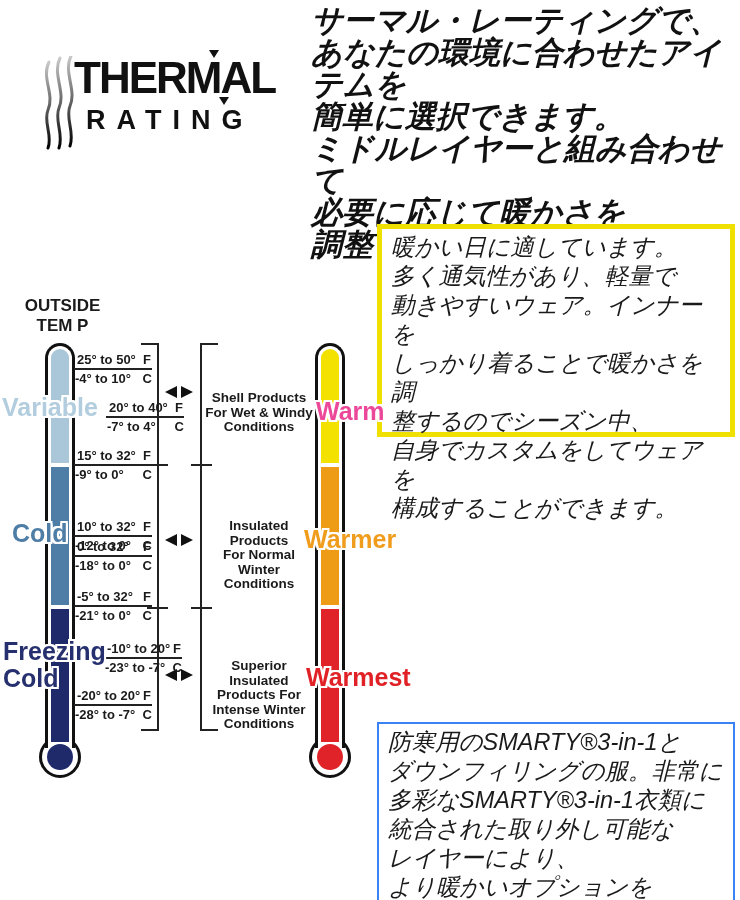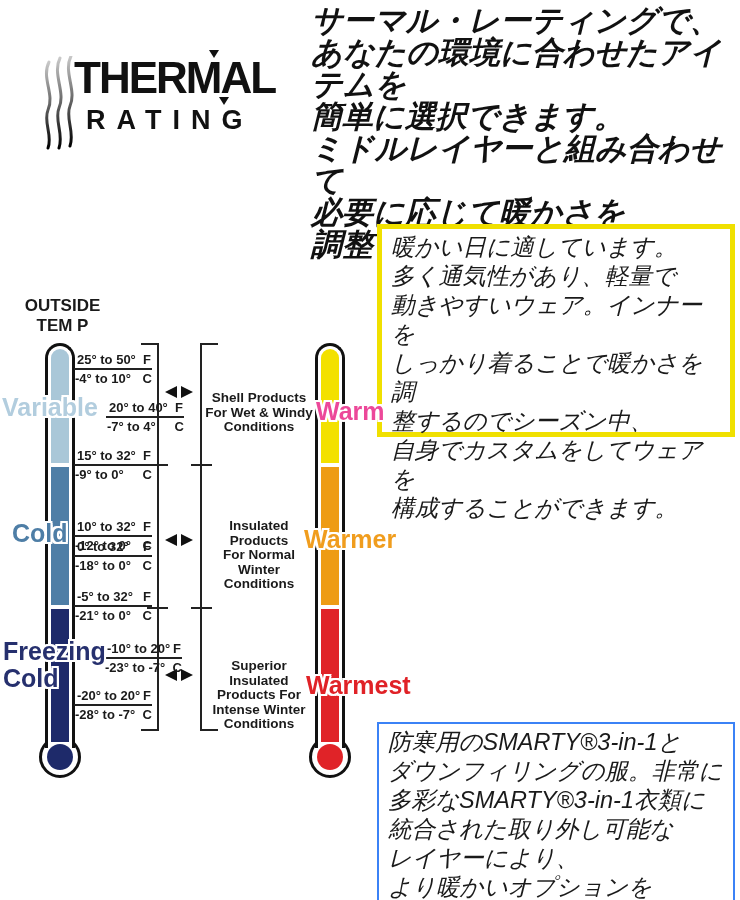--- a/index.html
+++ b/index.html
@@ -231,15 +231,15 @@
   </div>
   <div class="jbox" style="top:674px; height:217px; border:2px solid #3b82f6;margin-top:48px;">
     <div class="jtext">防寒用のSMARTY®3-in-1と
 ダウンフィリングの服。非常に
 多彩なSMARTY®3-in-1衣類に
 統合された取り外し可能な
 レイヤーにより、
 より暖かいオプションを
 提供することができます。</div>
   </div>
-  <div class="zone-label" style="left:306px; top:664px; color:#e02227; z-index:7;margin-top:8px;">Warmest</div>
+  <div class="zone-label" style="left:306px; top:664px; color:#e02227; z-index:7;">Warmest</div>
 
 </div>
 
 </body></html>

